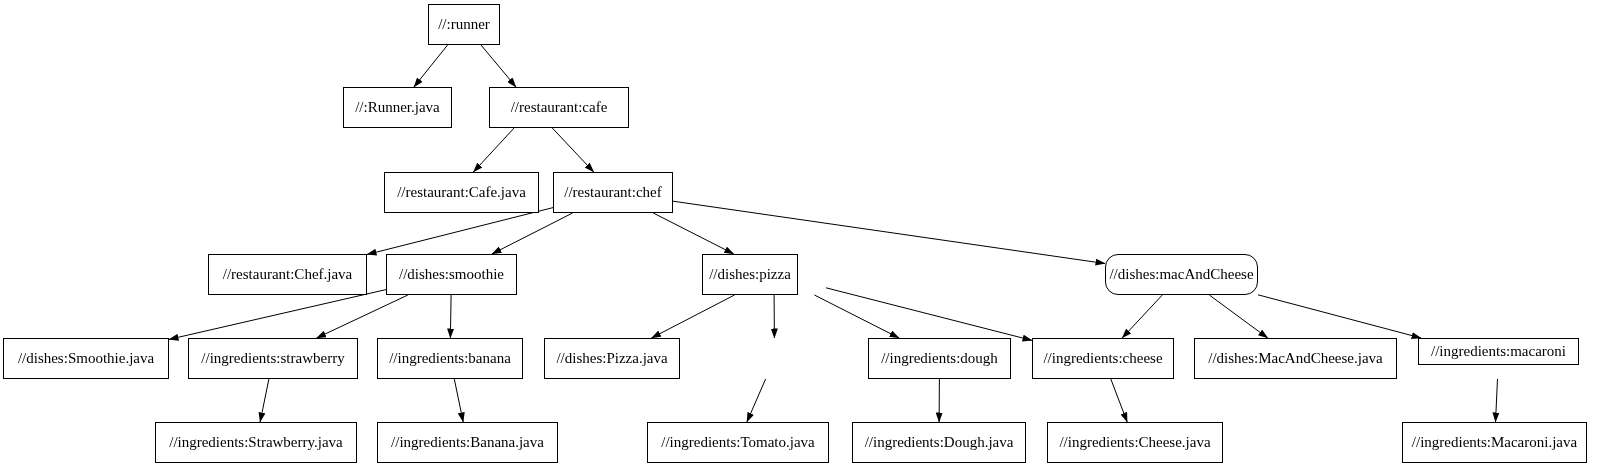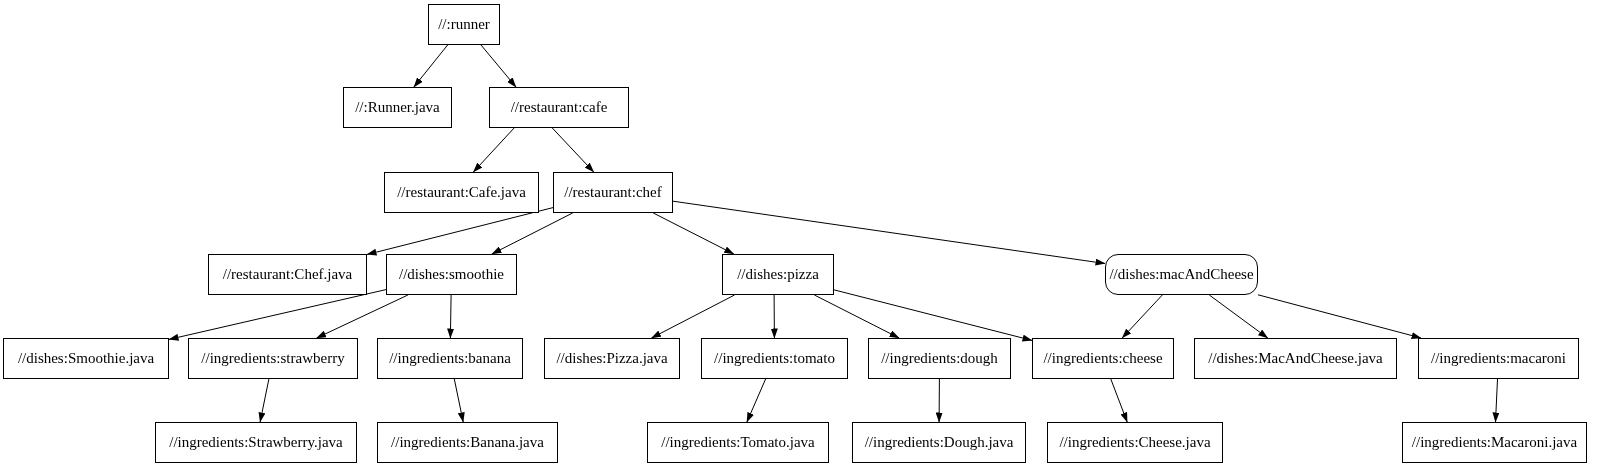--- a/index.html
+++ b/index.html
@@ -75,30 +75,29 @@
       <line x1="1258.0" y1="294.8" x2="1421.1" y2="338.0" marker-end="url(#arrow)"></line>
       <line x1="1497.5" y1="379.0" x2="1495.5" y2="422.0" marker-end="url(#arrow)"></line>
     </svg>
 <div class="node" style="left: 428px; top: 4px; width: 72px; height: 41px;">//:runner</div>
     <div class="node" style="left: 343px; top: 87px; width: 109px; height: 41px;">//:Runner.java</div>
     <div class="node" style="left: 473px; top: 87px; width: 140px; height: 41px; margin-left: 16px;">//restaurant:cafe</div>
     <div class="node" style="left: 377px; top: 172px; width: 155px; height: 41px; margin-left: 7px;">//restaurant:Cafe.java</div>
     <div class="node" style="left: 553px; top: 172px; width: 120px; height: 41px;">//restaurant:chef</div>
     <div class="node" style="left: 208px; top: 254px; width: 159px; height: 41px;">//restaurant:Chef.java</div>
     <div class="node" style="left: 386px; top: 254px; width: 131px; height: 41px;">//dishes:smoothie</div>
-    <div class="node" style="left: 722px; top: 254px; width: 112px; height: 41px;">//dishes:pizza</div>
+    <div class="node" style="left: 702px; top: 254px; width: 96px; height: 41px;">//dishes:pizza</div>
     <div class="node" style="left: 1105px; top: 254px; width: 153px; height: 41px; border-radius: 13px;">//dishes:macAndCheese</div>
     <div class="node" style="left: 3px; top: 338px; width: 166px; height: 41px;">//dishes:Smoothie.java</div>
     <div class="node" style="left: 188px; top: 338px; width: 170px; height: 41px;">//ingredients:strawberry</div>
     <div class="node" style="left: 377px; top: 338px; width: 146px; height: 41px;">//ingredients:banana</div>
     <div class="node" style="left: 544px; top: 338px; width: 136px; height: 41px;">//dishes:Pizza.java</div>
-    <div class="node" style="left: 701px; top: 338px; width: 147px; height: 41px;">//ingredients:tomato</div>
     <div class="node" style="left: 868px; top: 338px; width: 143px; height: 41px;">//ingredients:dough</div>
     <div class="node" style="left: 1032px; top: 338px; width: 142px; height: 41px;">//ingredients:cheese</div>
     <div class="node" style="left: 1194px; top: 338px; width: 203px; height: 41px;">//dishes:MacAndCheese.java</div>
-    <div class="node" style="left: 1418px; top: 338px; width: 161px; height: 41px;">//ingredients:macaroni</div>
+    <div class="node" style="left: 1418px; top: 338px; width: 161px; height: 27px;">//ingredients:macaroni</div>
     <div class="node" style="left: 155px; top: 422px; width: 202px; height: 41px;">//ingredients:Strawberry.java</div>
     <div class="node" style="left: 377px; top: 422px; width: 181px; height: 41px;">//ingredients:Banana.java</div>
     <div class="node" style="left: 647px; top: 422px; width: 182px; height: 41px;">//ingredients:Tomato.java</div>
     <div class="node" style="left: 852px; top: 422px; width: 174px; height: 41px;">//ingredients:Dough.java</div>
     <div class="node" style="left: 1047px; top: 422px; width: 176px; height: 41px;">//ingredients:Cheese.java</div>
     <div class="node" style="left: 1402px; top: 422px; width: 185px; height: 41px;">//ingredients:Macaroni.java</div>
   </div>
 
 </body></html>

